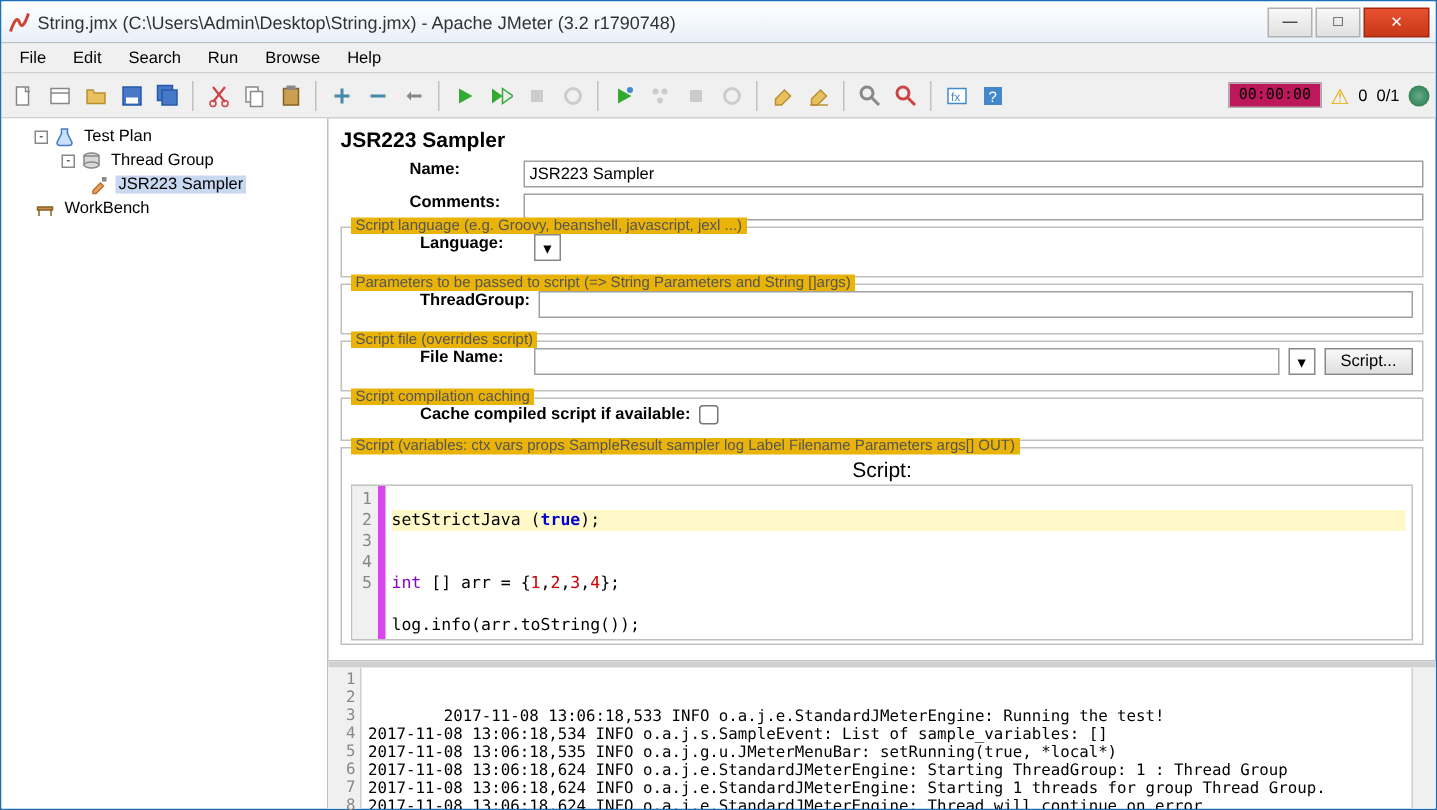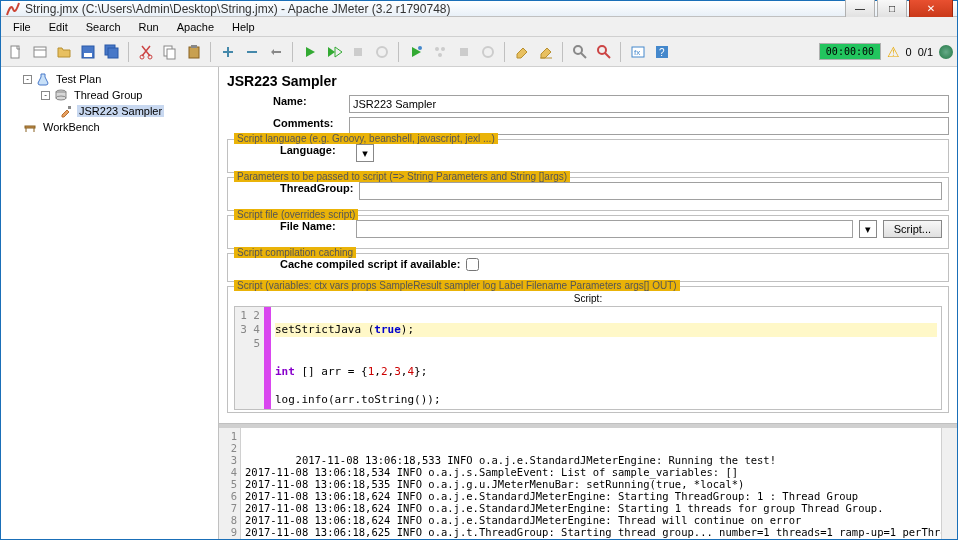--- a/index.html
+++ b/index.html
@@ -1,34 +1,34 @@
 <!DOCTYPE html>
 <html><head>
 <meta charset="utf-8">
 <style>
 * { box-sizing: border-box; margin: 0; padding: 0; }
 body { font-family: Tahoma, Arial, sans-serif; font-size: 11px; background: #fff; overflow: hidden; }
 
 .window { width: 958px; height: 540px; border: 1px solid #1a6fb8; display: flex; flex-direction: column; }
-.titlebar { height: 16px; background: linear-gradient(#fff, #e8f0f8); display: flex; align-items: center; padding: 0 4px; border-bottom: 1px solid #c0c0c0; }
+.titlebar { height: 28px; background: linear-gradient(#fff, #e8f0f8); display: flex; align-items: center; padding: 0 4px; border-bottom: 1px solid #c0c0c0; }
 .titlebar-icon { width: 16px; height: 16px; margin-right: 4px; display: inline-flex; align-items: center; justify-content: center; }
 .titlebar-text { flex: 1; color: #333; font-size: 12px; }
 .win-buttons { display: flex; gap: 2px; }
 .win-btn { width: 30px; height: 20px; border: 1px solid #b0b0b0; background: linear-gradient(#f8f8f8, #e0e0e0); display: flex; align-items: center; justify-content: center; font-size: 10px; cursor: pointer; }
 .win-btn.close { background: linear-gradient(#e85030, #c83818); color: #fff; border-color: #a02810; width: 44px; }
 
 .menubar { height: 20px; background: #f0f0f0; display: flex; align-items: center; padding: 0 4px; gap: 2px; border-bottom: 1px solid #d0d0d0; }
 .menu-item { padding: 2px 8px; cursor: pointer; }
 
 .toolbar { height: 30px; background: #f0f0f0; display: flex; align-items: center; padding: 2px 4px; gap: 2px; border-bottom: 1px solid #d0d0d0; }
 .tool-btn { width: 22px; height: 22px; border: 1px solid transparent; display: inline-flex; align-items: center; justify-content: center; cursor: pointer; }
 .tool-sep { width: 2px; height: 20px; margin: 0 3px; border-left: 1px solid #c0c0c0; }
 .tool-btn svg { width: 16px; height: 16px; }
 .toolbar-right { margin-left: auto; display: flex; align-items: center; gap: 6px; }
-.timer-box { border: 1px solid #b0b0b0; padding: 2px 6px; background: #22c55e; font-family: monospace; font-size: 10px; }
+.timer-box { border: 1px solid #b0b0b0; padding: 2px 6px; background: #be185d; font-family: monospace; font-size: 10px; }
 .warn-tri { color: #e8a800; font-size: 14px; }
 .status-num { font-size: 11px; }
 .status-dot { width: 14px; height: 14px; border-radius: 50%; background: radial-gradient(#6a8, #274); }
 
 .body-row { flex: 1; display: flex; min-height: 0; }
 .tree-panel { width: 218px; border-right: 1px solid #c0c0c0; padding: 4px; overflow: auto; background: #fff; }
 .tree-node { display: flex; align-items: center; gap: 4px; padding: 1px 2px; cursor: pointer; white-space: nowrap; }
 .tree-indent-1 { padding-left: 18px; }
 .tree-indent-2 { padding-left: 36px; }
 .tree-indent-3 { padding-left: 54px; }
@@ -39,27 +39,27 @@
 
 .right-panel { flex: 1; display: flex; flex-direction: column; min-width: 0; }
 .config-panel { flex: 0 0 auto; padding: 6px 8px; border-bottom: 1px solid #c0c0c0; overflow: auto; }
 .config-title { font-size: 14px; font-weight: bold; margin-bottom: 6px; }
 .field-row { display: flex; align-items: flex-start; gap: 6px; margin-bottom: 4px; padding-left: 46px; }
 .field-label { font-weight: bold; min-width: 70px; }
 .field-input { flex: 1; border: 1px solid #a0a0a0; padding: 1px 3px; font-size: 11px; height: 18px; }
 .group-box { border: 1px solid #c0c0c0; padding: 4px 6px 6px 6px; margin-bottom: 4px; position: relative; }
 .group-title { position: absolute; top: -7px; left: 6px; background: #eab308; padding: 0 3px; font-size: 10px; color: #555; }
 .browse-btn { padding: 2px 10px; border: 1px solid #888; background: linear-gradient(#f8f8f8,#e0e0e0); cursor: pointer; font-size: 11px; }
-.script-label-center { text-align: center; font-size: 10px; margin: 2px 0; }
+.script-label-center { text-align: center; font-size: 14px; margin: 2px 0; }
 .code-area { border: 1px solid #c0c0c0; height: 104px; display: flex; font-family: Consolas, monospace; font-size: 11px; }
-.gutter { width: 36px; background: #f0f0f0; border-right: 7px solid #d946ef; text-align: right; padding: 2px 4px 2px 0; color: #888; line-height: 14px; }
+.gutter { width: 22px; background: #f0f0f0; border-right: 5px solid #d946ef; text-align: right; padding: 2px 4px 2px 0; color: #888; line-height: 14px; }
 .code-lines { flex: 1; padding: 2px 4px; line-height: 14px; white-space: pre; overflow: auto; }
 .code-highlight { background: #fff8c8; display: block; }
 .kw-bool { color: #0000cc; font-weight: bold; }
-.kw-type { color: #8800cc; font-weight: bold; }
+.kw-type { color: #8800cc; font-weight: normal; }
 .kw-num { color: #cc0000; }
 
 .log-panel { flex: 1; border-top: 4px solid #d0d0d0; display: flex; font-family: Consolas, monospace; font-size: 10.5px; min-height: 0; background: #fff; }
 .log-gutter { width: 22px; background: #f0f0f0; border-right: 1px solid #d0d0d0; text-align: right; padding: 2px 3px 2px 0; color: #888; line-height: 12px; }
 .log-lines { flex: 1; padding: 2px 4px; line-height: 12px; white-space: pre; overflow: auto; position: relative; }
 .scrollbar-v { width: 16px; background: #f0f0f0; border-left: 1px solid #d0d0d0; }
 </style>
 </head>
 <body>
 
@@ -76,21 +76,21 @@
       <div class="win-btn">□</div>
       <div class="win-btn close">✕</div>
     </div>
   </div>
 
   <div class="menubar">
     <span class="menu-item">File</span>
     <span class="menu-item">Edit</span>
     <span class="menu-item">Search</span>
     <span class="menu-item">Run</span>
-    <span class="menu-item">Apache</span>
+    <span class="menu-item">Browse</span>
     <span class="menu-item">Help</span>
   </div>
 
   <div class="toolbar">
     <span class="tool-btn">
         <svg viewBox="0 0 16 16">
           <rect x="3" y="2" width="8" height="12" fill="#fff" stroke="#888"></rect>
           <path d="M9 2v3h3" fill="none" stroke="#888"></path>
         </svg>
       </span>

